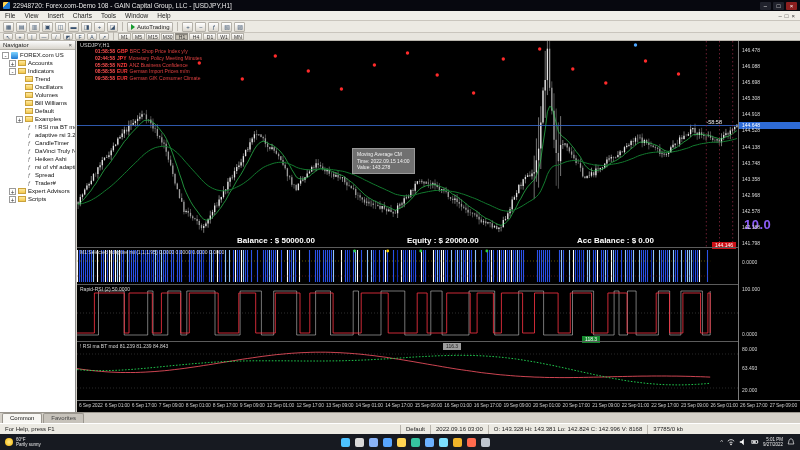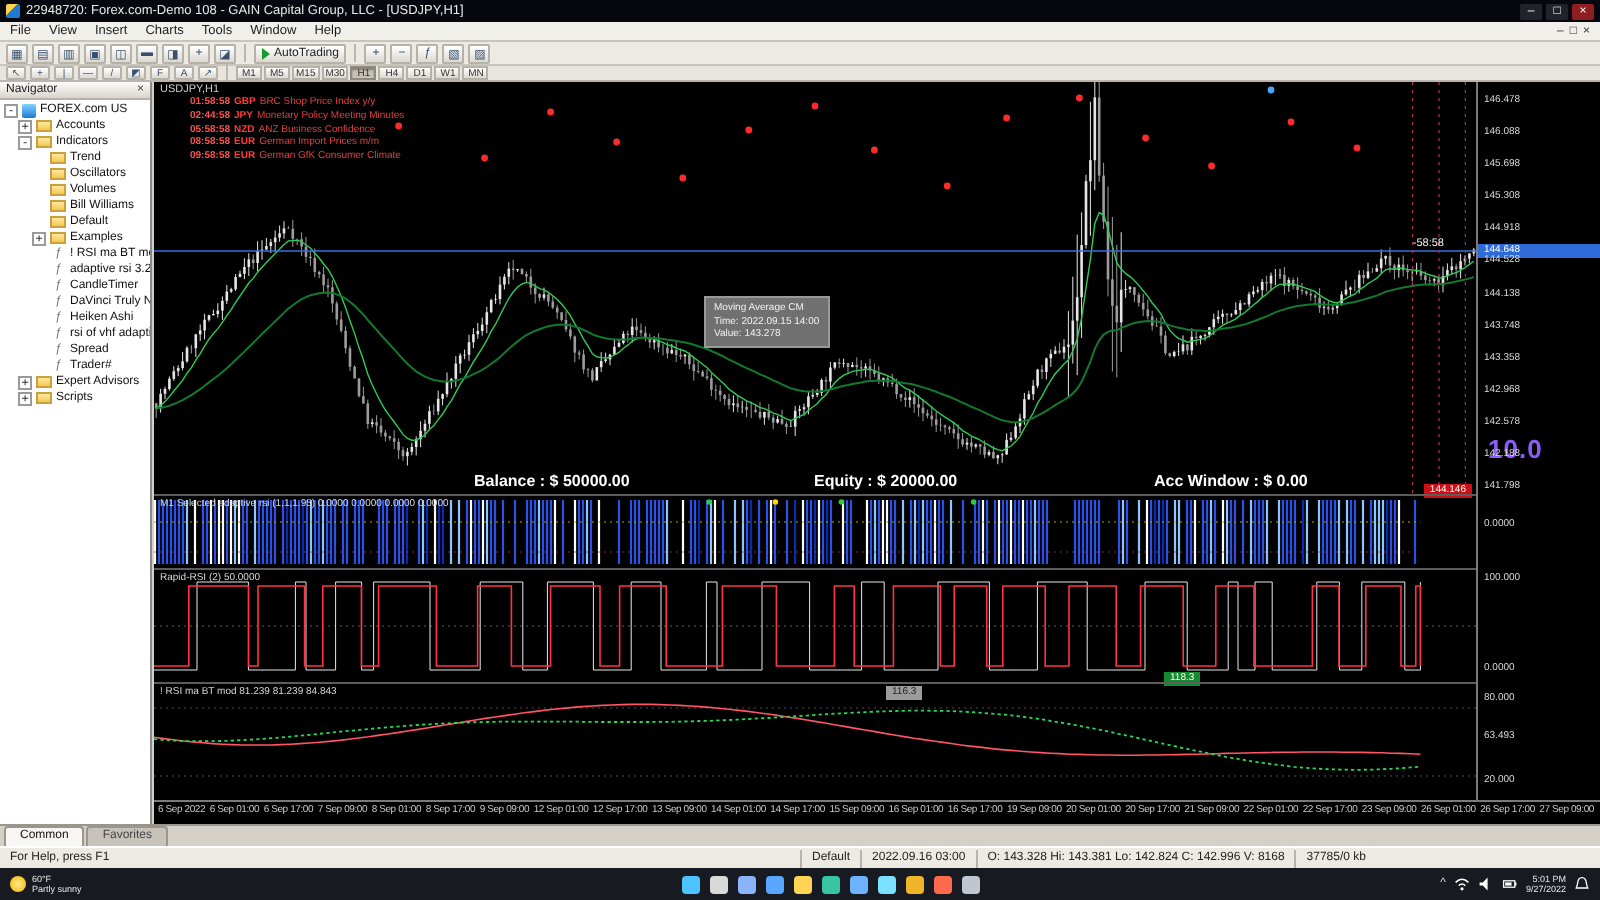--- a/index.html
+++ b/index.html
@@ -1152,21 +1152,21 @@
           <div class="news-line"><span class="nt">01:58:58</span><span class="nc">GBP</span><span class="nn">BRC Shop Price Index y/y</span></div>
           <div class="news-line"><span class="nt">02:44:58</span><span class="nc">JPY</span><span class="nn">Monetary Policy Meeting Minutes</span></div>
           <div class="news-line"><span class="nt">05:58:58</span><span class="nc">NZD</span><span class="nn">ANZ Business Confidence</span></div>
           <div class="news-line"><span class="nt">08:58:58</span><span class="nc">EUR</span><span class="nn">German Import Prices m/m</span></div>
           <div class="news-line"><span class="nt">09:58:58</span><span class="nc">EUR</span><span class="nn">German GfK Consumer Climate</span></div>
         </div>
 
       <div class="balrow">
         <span style="left:160px">Balance : $ 50000.00</span>
         <span style="left:330px">Equity : $ 20000.00</span>
-        <span style="left:500px">Acc Window : $ 0.00</span>
+        <span style="left:500px">Acc Balance : $ 0.00</span>
       </div>
 
       <div class="tooltip">
         <div>Moving Average CM</div>
         <div>Time: 2022.09.15 14:00</div>
         <div>Value: 143.278</div>
       </div>
 
       <div class="countdown">-58:58</div>
       <div class="badge-red">144.146</div>

